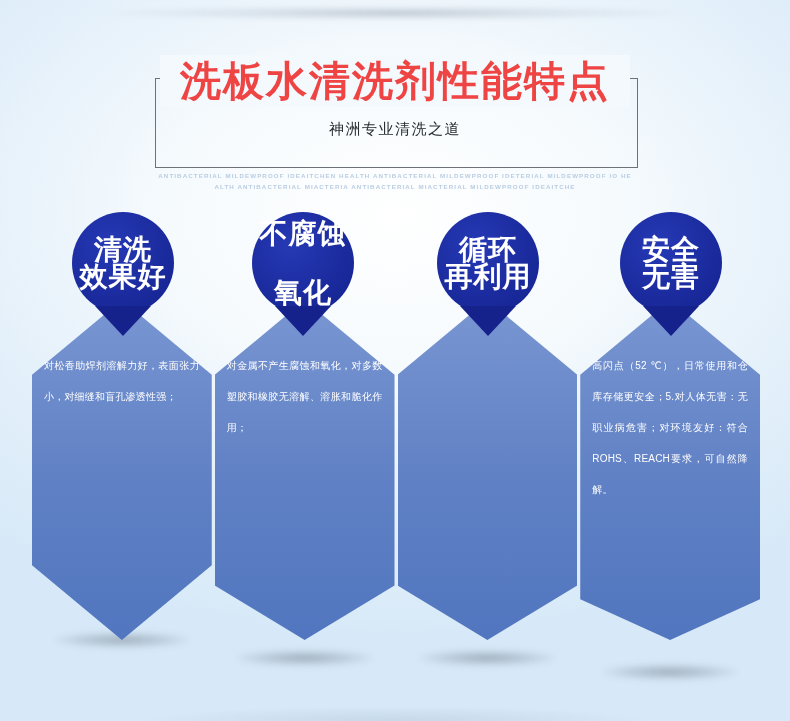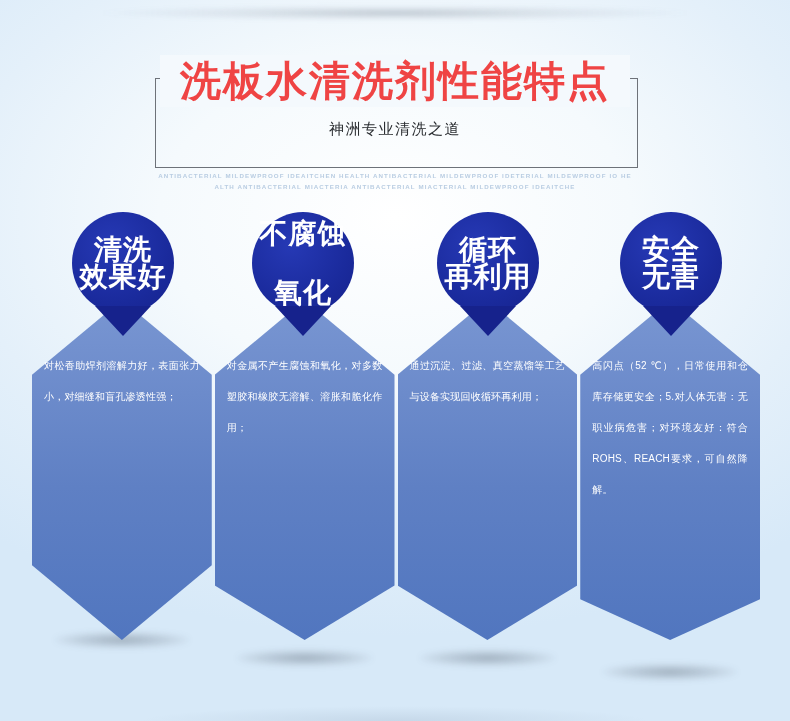--- a/index.html
+++ b/index.html
@@ -224,21 +224,20 @@
 
     <div class="col c2">
       <div class="col-shadow"></div>
       <div class="col-shape"></div>
       <div class="col-text">对金属不产生腐蚀和氧化，对多数塑胶和橡胶无溶解、溶胀和脆化作用；</div>
     </div>
 
     <div class="col c3">
       <div class="col-shadow"></div>
       <div class="col-shape"></div>
-      <div class="col-text">通过沉淀、过滤、真空蒸馏等工艺与设备实现回收循环再利用；</div>
     </div>
 
     <div class="col c4">
       <div class="col-shadow"></div>
       <div class="col-shape"></div>
       <div class="col-text">高闪点（52 ℃），日常使用和仓库存储更安全；5.对人体无害：无职业病危害；对环境友好：符合ROHS、REACH要求，可自然降解。</div>
     </div>
 
   </div>
 

